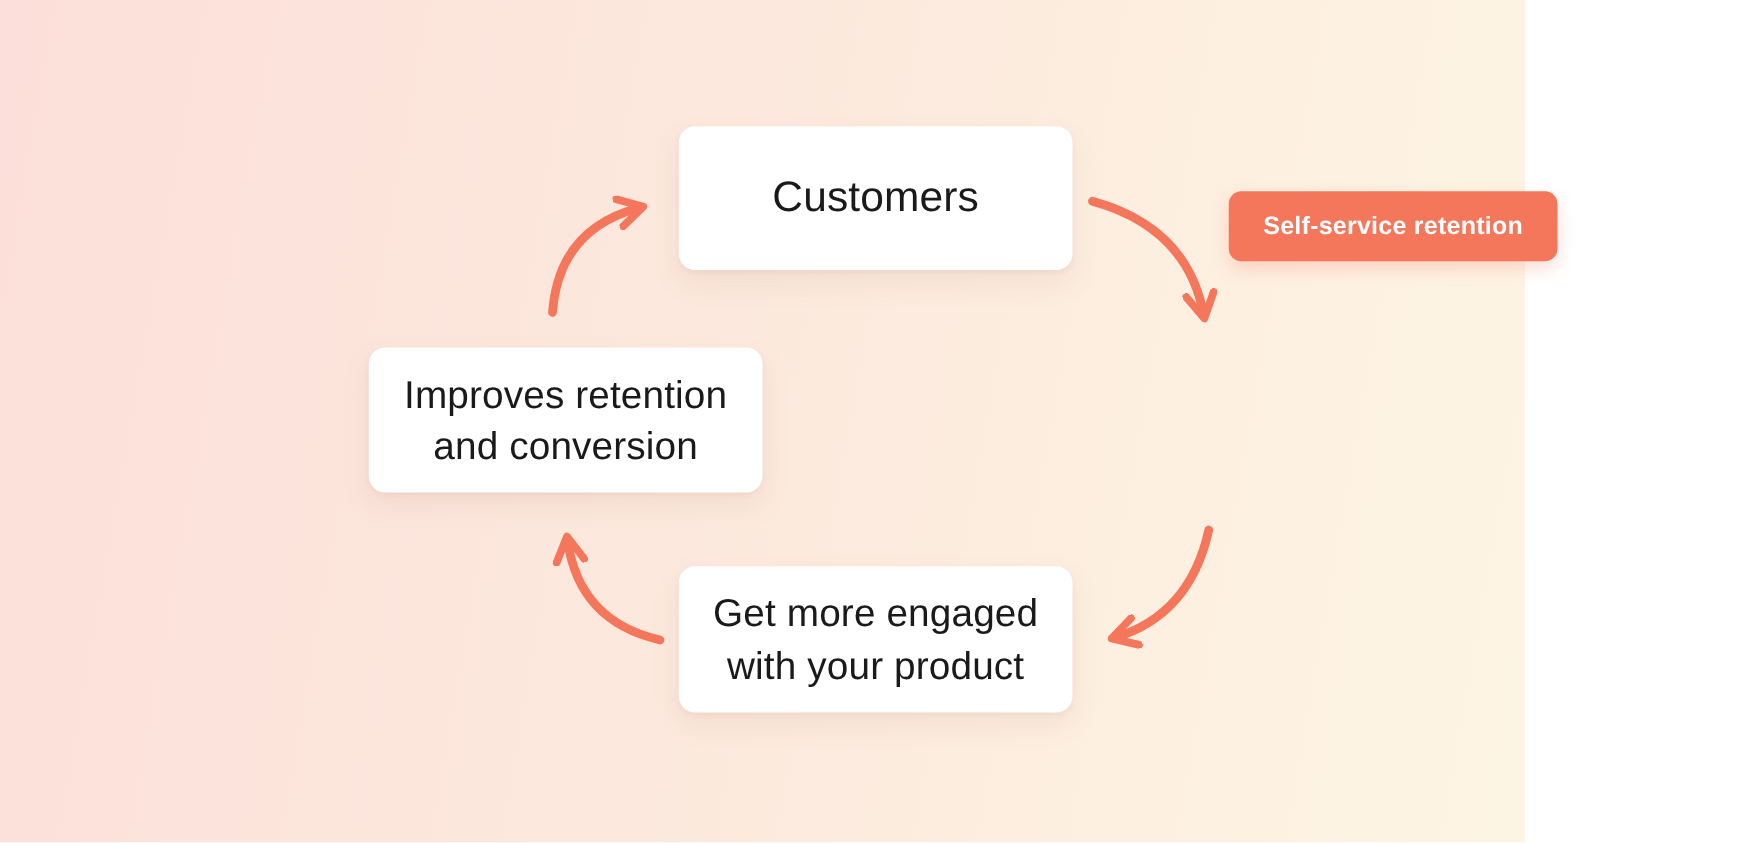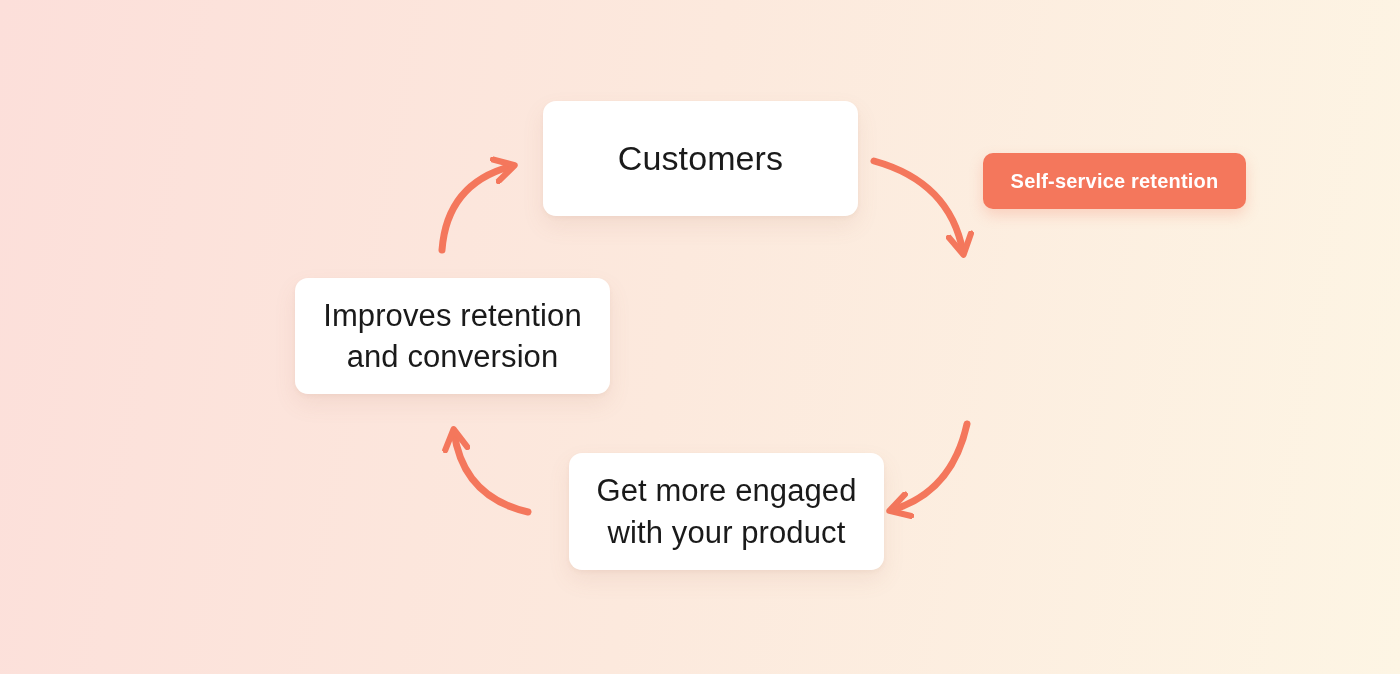--- a/index.html
+++ b/index.html
@@ -10,21 +10,21 @@
     --bg-right: #fdf5e4;
   }
   * { margin: 0; padding: 0; box-sizing: border-box; }
   html, body {
     width: 1400px; height: 674px;
     font-family: "Liberation Sans", "DejaVu Sans", sans-serif;
     overflow: hidden;
   }
   .canvas {
     position: relative;
-    width: 1400px; height: 674px;
+    width: 1220px; height: 674px;
     background: linear-gradient(100deg, var(--bg-left) 0%, var(--bg-mid) 48%, var(--bg-right) 100%);
   }
   .arrows {
     position: absolute;
     left: 0; top: 0;
     width: 1400px; height: 674px;
     pointer-events: none;
   }
   .arrow-path {
     fill: none;
@@ -52,21 +52,21 @@
     line-height: 1.33;
     letter-spacing: 0.1px;
     white-space: pre-line;
     box-shadow: 0 2px 4px rgba(170, 110, 90, 0.07), 0 10px 22px rgba(170, 110, 90, 0.10);
   }
   .node-customers {
     left: 543px; top: 101px; width: 315px; height: 115px;
     font-size: 34px;
   }
   .node-gain { left: 802px; top: 278px; width: 315px; height: 116px; }
-  .node-engaged { left: 569px; top: 453px; width: 315px; height: 117px; }
+  .node-engaged { left: 543px; top: 453px; width: 315px; height: 117px; }
   .node-retention { left: 295px; top: 278px; width: 315px; height: 116px; }
   .badge {
     position: absolute;
     left: 983px; top: 153px; width: 263px; height: 56px;
     background: var(--accent);
     border-radius: 10px;
     display: flex;
     align-items: center;
     justify-content: center;
     color: #ffffff;

